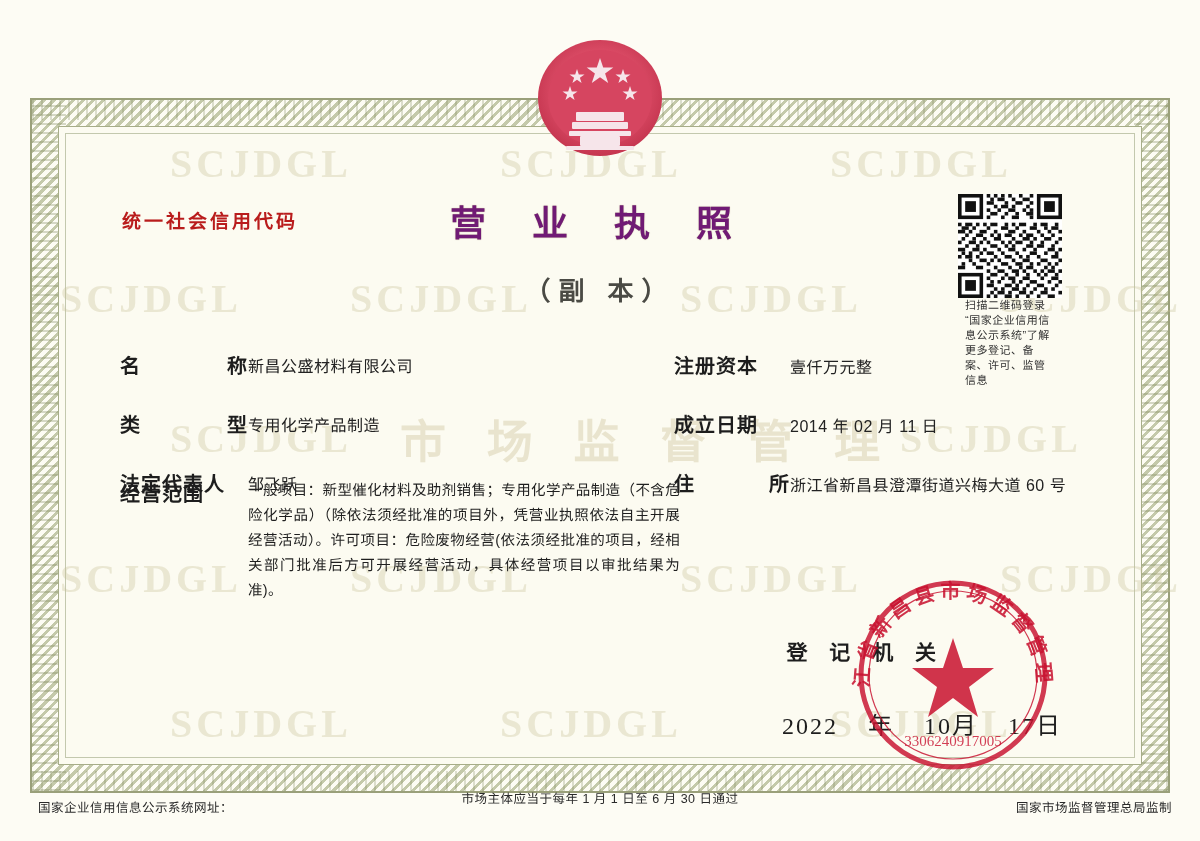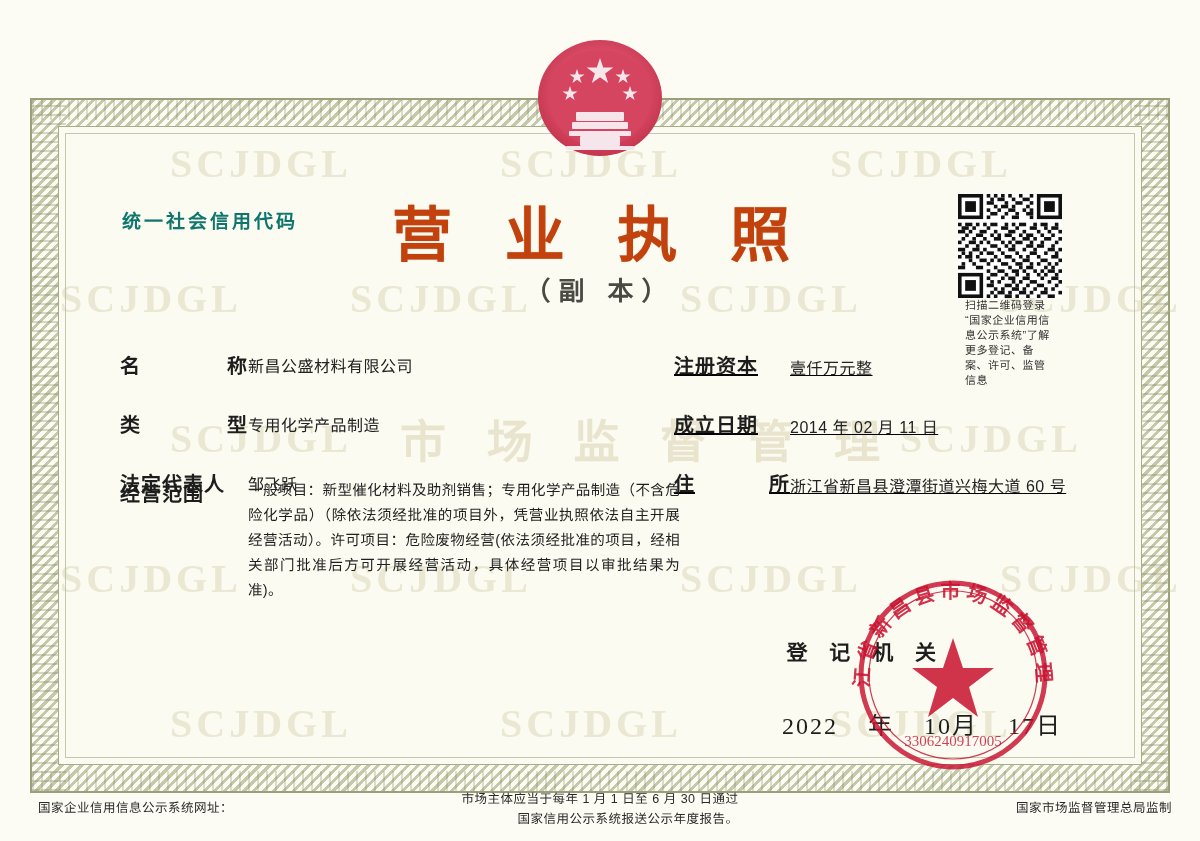--- a/index.html
+++ b/index.html
@@ -94,45 +94,45 @@
     font-size:46px;
   }
   
   .content{
     position:absolute;
     left:60px;top:128px;right:60px;bottom:78px;
     z-index:3;
   }
   .title{
     position:absolute;left:50%;transform:translateX(-50%);
-    top:58px;
+    top:66px;
     font-family:"Liberation Sans", sans-serif;
     font-weight:700;
-    font-size:60px;
+    font-size:36px;
     letter-spacing:18px;
-    color:#c2410c;
+    color:#701a75;
     text-shadow:0 0 1px rgba(107,74,22,0.5);
     white-space:nowrap;
   }
   .subtitle{
     position:absolute;left:50%;transform:translateX(-50%);
     top:142px;
     font-family:"Liberation Sans", sans-serif;
     font-weight:700;
     font-size:26px;
     letter-spacing:8px;
     color:#4a4a44;
     white-space:nowrap;
   }
   .code-block{
     position:absolute;left:62px;top:78px;
   }
   .code-label{
     font-family:"Liberation Sans", sans-serif;
-    font-size:19px;letter-spacing:3px;color:#0f766e;
+    font-size:19px;letter-spacing:3px;color:#b91c1c;
     font-weight:600;
   }
   .code-value{
     margin-top:11px;
     font-family:"Liberation Serif", serif;
     font-size:18px;letter-spacing:1px;color:#2a2a2a;
   }
   
   .qr-wrap{
     position:absolute;right:78px;top:66px;
@@ -164,21 +164,21 @@
   }
   .flabel span{display:inline-block;}
   .fvalue{
     font-family:"Liberation Sans", sans-serif;
     font-size:16px;color:#222;letter-spacing:0.5px;
     padding-top:3px;
   }
   .fields-right{
     position:absolute;right:36px;top:222px;width:430px;
   }
-  .frow-r{display:flex;align-items:flex-end;margin-bottom:30px;text-decoration:underline;}
+  .frow-r{display:flex;align-items:center;margin-bottom:30px;}
   .flabel-r{
     width:116px;flex:0 0 116px;
     font-family:"Liberation Sans", sans-serif;
     font-weight:700;font-size:20px;color:#1d1d1d;letter-spacing:1px;
     display:flex;justify-content:space-between;
   }
   .fvalue-r{
     font-family:"Liberation Sans", sans-serif;
     font-size:16px;color:#222;letter-spacing:0.5px;padding-top:3px;
   }
@@ -606,18 +606,17 @@
       </text>
       <text x="111" y="182" text-anchor="middle" font-family="Liberation Serif, serif" font-size="15" fill="#c8102e" opacity="0.8">3306240917005</text>
     </svg>
 
   </div>
 
   <div class="footer">
     <div class="footer-left">国家企业信用信息公示系统网址：</div>
     <div class="footer-center">
       <div>市场主体应当于每年 1 月 1 日至 6 月 30 日通过</div>
-      <div>国家信用公示系统报送公示年度报告。</div>
     </div>
     <div class="footer-right">国家市场监督管理总局监制</div>
   </div>
 
 </div>
 
 </body></html>

